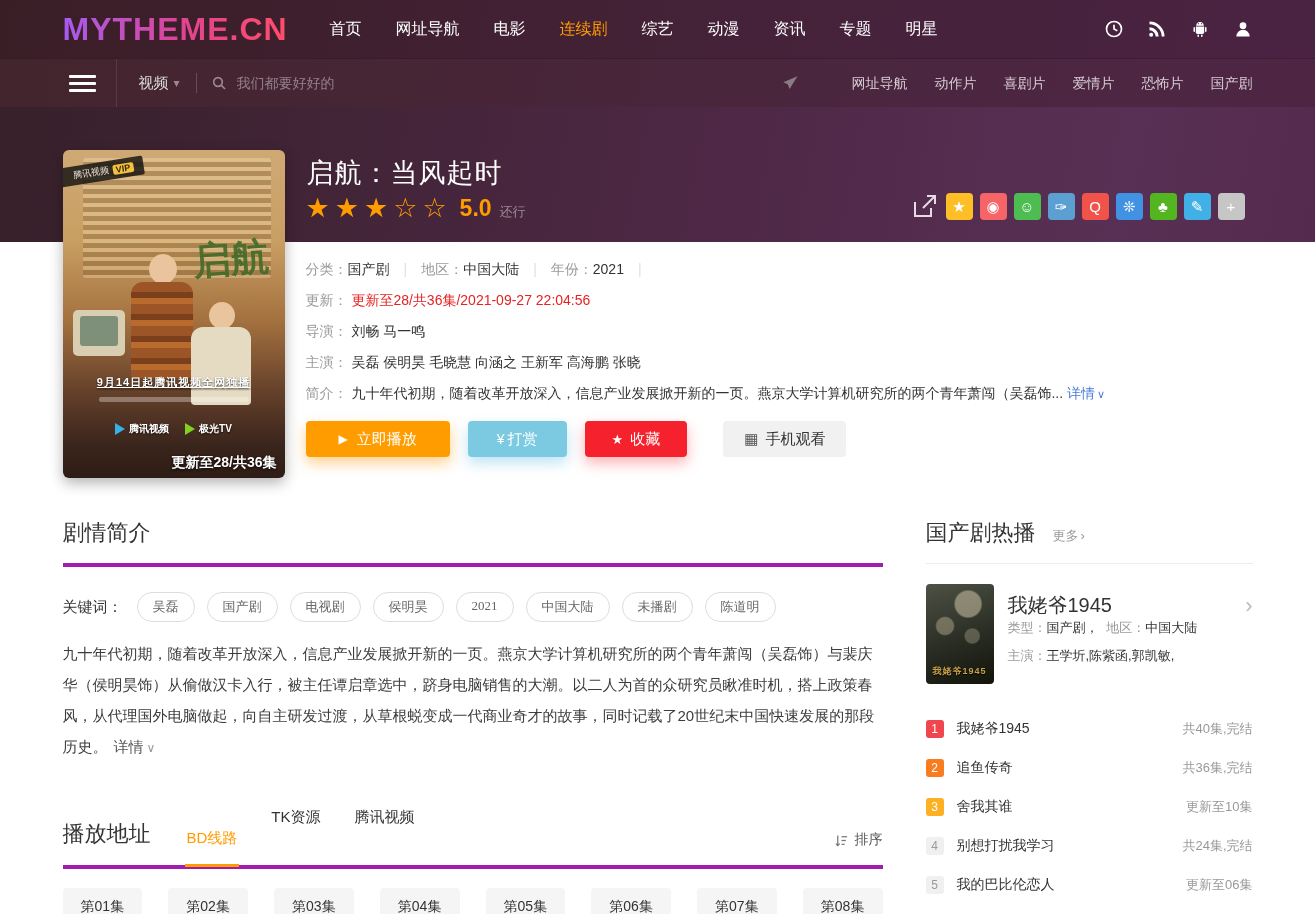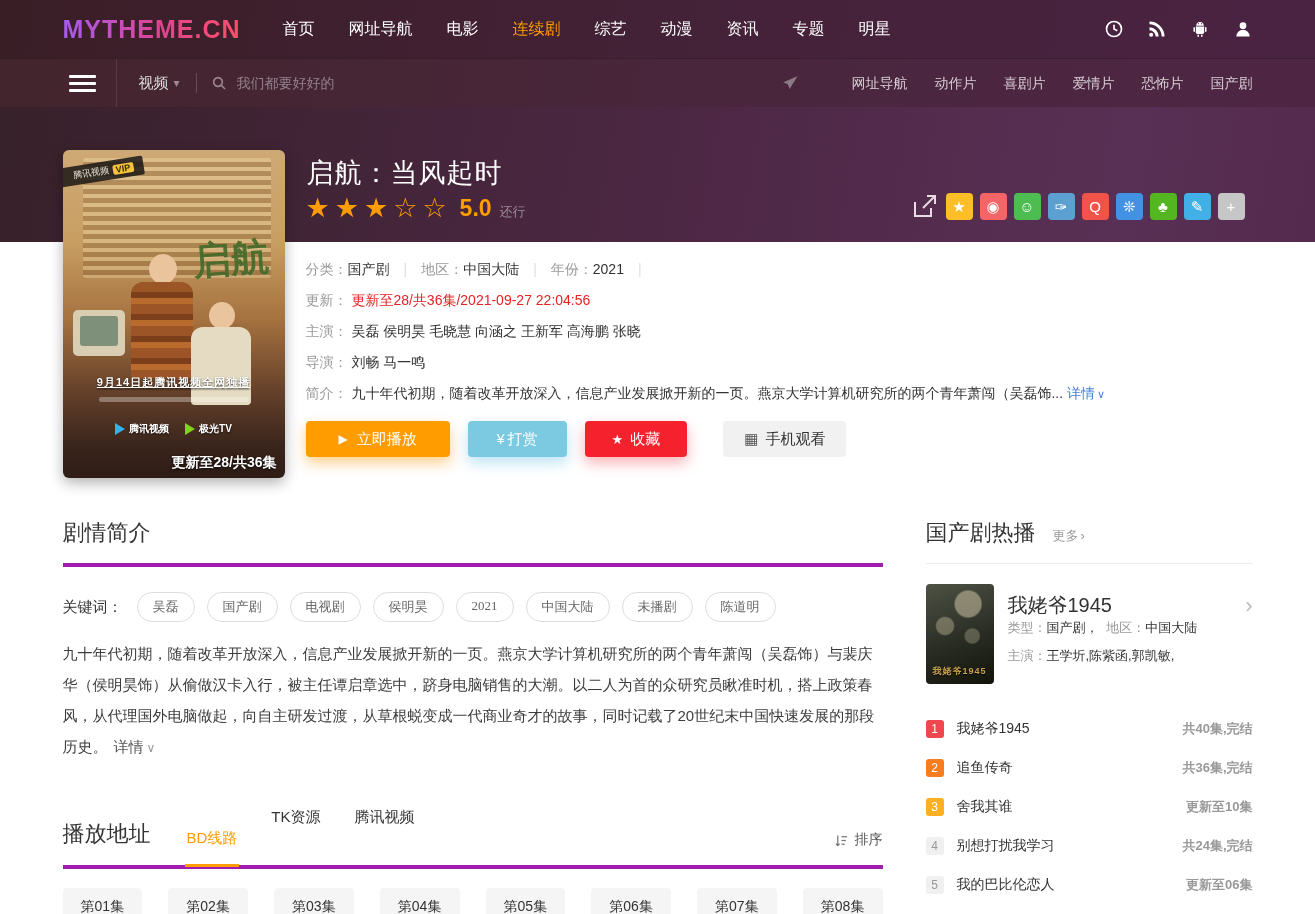--- a/index.html
+++ b/index.html
@@ -3,21 +3,21 @@
 <meta charset="utf-8">
 <style>
   * { margin:0; padding:0; box-sizing:border-box; }
   html,body { width:1315px; height:914px; overflow:hidden; background:#fff;
     font-family:"Liberation Sans","DejaVu Sans",sans-serif; }
   .container { width:1190px; margin:0 auto; position:relative; }
 
   
   .header { height:58px; background:linear-gradient(100deg,#3a1e26 0%,#45223a 60%,#4a2342 100%); }
   .header .container { height:100%; display:flex; align-items:center; }
-  .logo { font-size:25px; font-weight:800; letter-spacing:1px;
+  .logo { font-size:32px; font-weight:800; letter-spacing:1px;
     background:linear-gradient(90deg,#a55bf0 0%,#e0448f 55%,#ff4e6a 100%);
     -webkit-background-clip:text; background-clip:text; color:transparent; cursor:pointer; }
   .top-nav { display:flex; margin-left:42px; list-style:none; }
   .top-nav li { margin-right:34px; }
   .top-nav a { color:#fff; font-size:16px; text-decoration:none; cursor:pointer; }
   .top-nav a[data-state="active"] { color:#ff9c00; }
   .header-icons { margin-left:auto; display:flex; align-items:center; gap:23px; }
   .hicon { width:20px; height:20px; display:block; cursor:pointer; }
   .hicon svg { width:100%; height:100%; display:block; }
 
@@ -160,21 +160,21 @@
   .feat-body { flex:1; margin-left:14px; position:relative; }
   .feat-title-row { display:flex; align-items:center; margin-top:8px; }
   .feat-title { font-size:20px; color:#333; }
   .feat-chevron { margin-left:auto; color:#bbb; font-size:22px; line-height:1; }
   .feat-meta { margin-top:0; font-size:13px; line-height:18px; }
   .feat-meta + .feat-meta { margin-top:10px; }
   .rank-list { margin-top:34px; list-style:none; }
   .rank-item { display:flex; align-items:center; margin-bottom:17px; height:22px; cursor:pointer; }
   .rank-badge { width:18px; height:18px; border-radius:3px; font-size:12px; line-height:18px; text-align:center; flex:none; }
   .rank-title { margin-left:13px; font-size:14px; color:#333; }
-  .rank-status { margin-left:auto; font-size:13px; color:#999;font-weight:bold; }
+  .rank-status { margin-left:auto; font-size:13px; color:#999; }
 </style>
 </head>
 <body>
 
 <div class="header">
   <div class="container">
     <div class="logo">MYTHEME.CN</div>
     <ul class="top-nav">
 
         <li>
@@ -370,26 +370,26 @@
 
           <span><span class="ilabel">地区：</span><span class="ival">中国大陆</span><span class="meta-sep">|</span></span>
 
           <span><span class="ilabel">年份：</span><span class="ival">2021</span><span class="meta-sep">|</span></span>
         </div>
       <div class="info-row">
         <span class="ilabel">更新：</span>
         <span class="ival-red">更新至28/共36集/2021-09-27 22:04:56</span>
       </div>
       <div class="info-row">
+        <span class="ilabel">导演：</span>
+        <span class="ival">刘畅 马一鸣</span>
+      </div>
+      <div class="info-row">
         <span class="ilabel">主演：</span>
         <span class="ival">吴磊 侯明昊 毛晓慧 向涵之 王新军 高海鹏 张晓</span>
-      </div>
-      <div class="info-row">
-        <span class="ilabel">导演：</span>
-        <span class="ival">刘畅 马一鸣</span>
       </div>
       <div class="info-row">
         <span class="ilabel">简介：</span>
         <span class="ival">九十年代初期，随着改革开放深入，信息产业发展掀开新的一页。燕京大学计算机研究所的两个青年萧闯（吴磊饰...</span>
         <a class="detail-link"><span>详情</span><span class="dl-caret">∨</span></a>
       </div>
     </div>
 
     <div class="action-row">
       <button class="btn btn-play">

